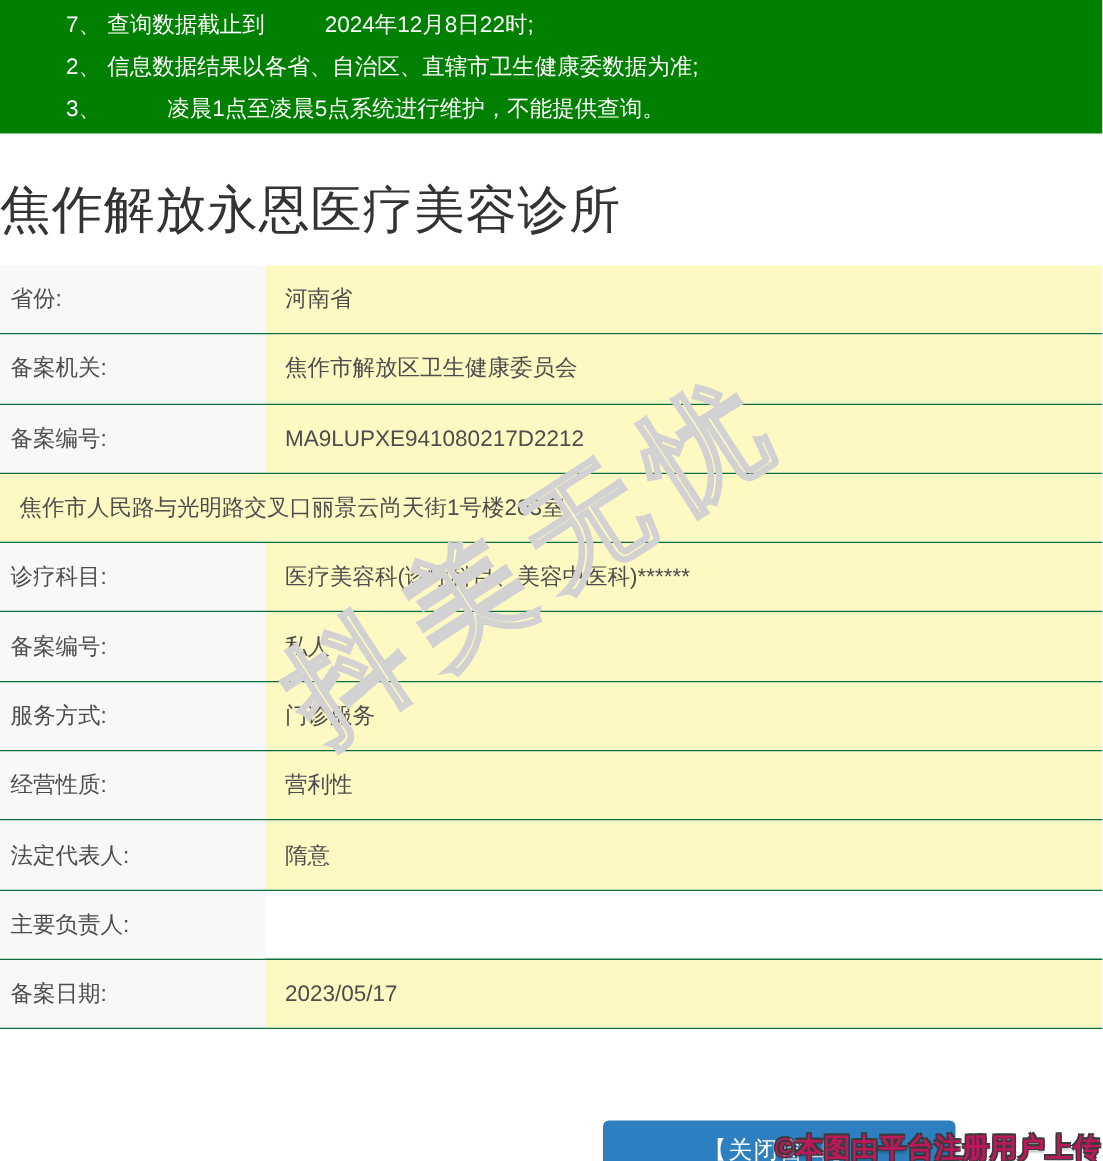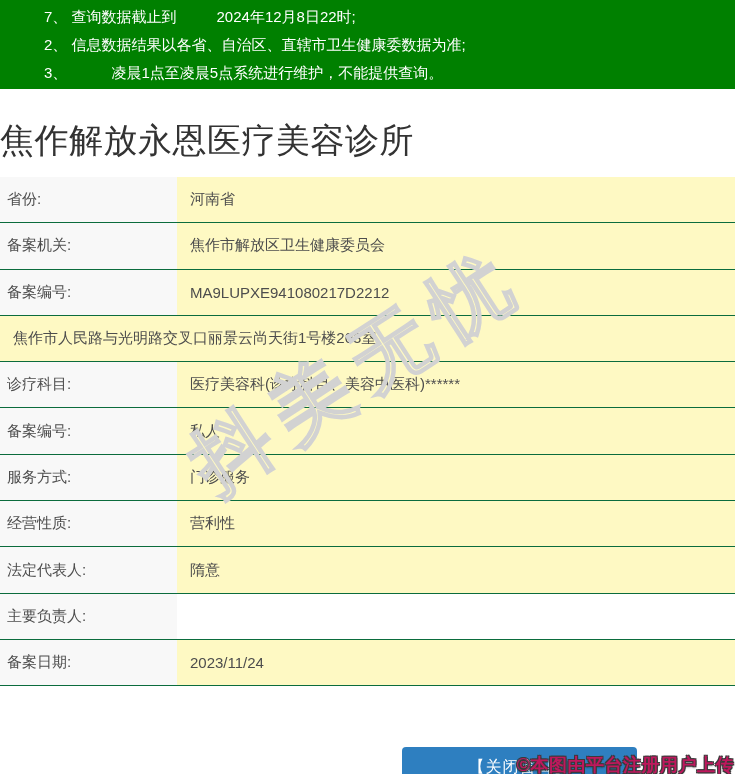--- a/index.html
+++ b/index.html
@@ -117,21 +117,21 @@
   </div>
   <div class="row">
     <div class="label">法定代表人:</div>
     <div class="value">隋意</div>
   </div>
   <div class="row">
     <div class="label">主要负责人:</div>
   </div>
   <div class="row">
     <div class="label">备案日期:</div>
-    <div class="value">2023/11/24</div>
+    <div class="value">2023/05/17</div>
   </div>
 </div>
 
 <div class="watermark">抖美无忧</div>
 
 <button class="close-button">【关闭窗口】</button>
 
 <div class="copyright">©本图由平台注册用户上传</div>
 
 </body></html>

